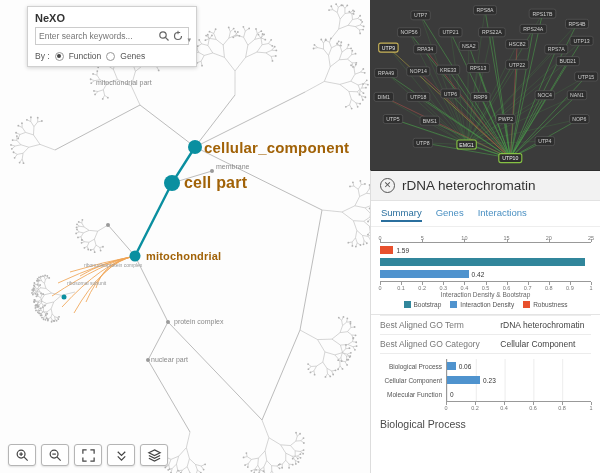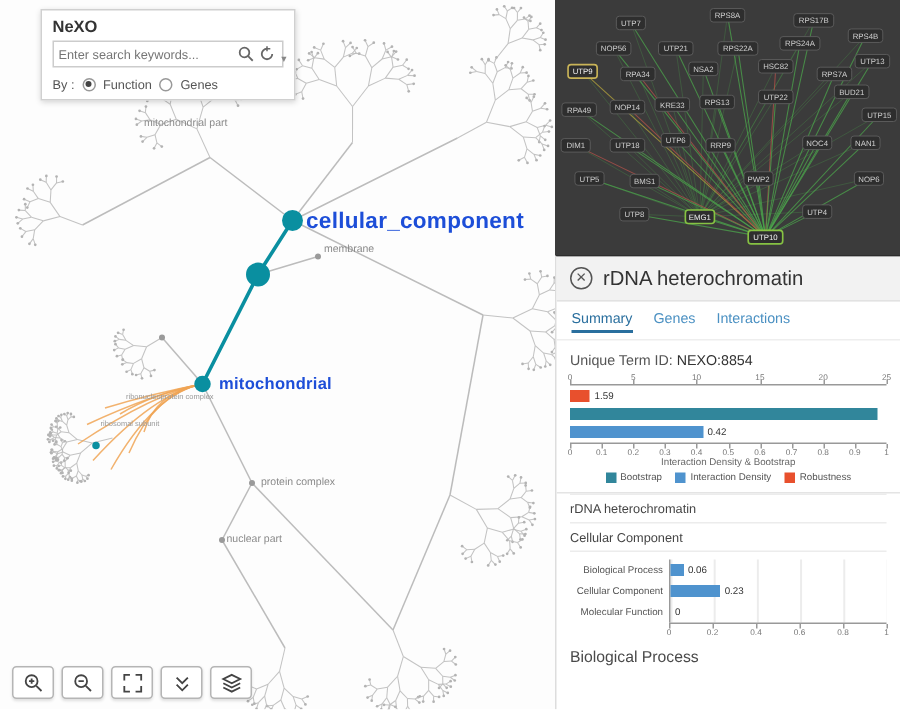--- a/index.html
+++ b/index.html
@@ -2,21 +2,21 @@
 <html><head>
 <meta charset="utf-8">
 <style>
   * { margin:0; padding:0; box-sizing:border-box; }
   html,body { font-family:"Liberation Sans", sans-serif; background:#fff; }
   .app { position:relative; width:600px; height:473px; background:#fff; overflow:hidden; }
 
   
   .graph-panel { position:absolute; left:0; top:0; width:370px; height:473px; background:#fdfdfd; overflow:hidden; }
   #tree-svg { position:absolute; left:0; top:0; }
-  .lbl { position:absolute; white-space:nowrap; z-index:3; color:#1d4ed8; }
+  .lbl { position:absolute; white-space:nowrap; z-index:3; color:#a16207; }
   .lbl.big { font-weight:600; letter-spacing:0.2px; }
   .lbl.small { font-size:7px; color:#8a8a8a; font-weight:normal; }
   .lbl.tiny { font-size:5px; color:#999; font-weight:normal; }
 
   
   .search-widget { position:absolute; left:6px; top:6px; width:170px; background:#fff;
     border:1px solid #d0d0d0; box-shadow:0 1px 4px rgba(0,0,0,.18); padding:5px 7px 5px; z-index:6;margin-left:21px; }
   .sw-brand { font-size:11px; font-weight:bold; color:#333; margin-bottom:3px; }
   .sw-input-row { display:flex; align-items:center; border:1px solid #ccc; height:18px; padding:0 3px; background:#fff; }
   .sw-input { flex:1; border:none; outline:none; font-size:8.5px; color:#333; min-width:0; background:transparent; }
@@ -1075,20 +1075,21 @@
         <path d="M135 256 Q103 262 96 288" stroke="#f0a455" stroke-width="1" fill="none" opacity="0.85"></path>
         <path d="M135 256 Q103 262 80 276" stroke="#f0a455" stroke-width="1" fill="none" opacity="0.85"></path>
         <polyline points="195,147 172,183 135,256" stroke="#0a8fa0" stroke-width="2.4" fill="none"></polyline>
         <circle cx="195" cy="147" r="7" fill="#0a8fa0"></circle>
         <circle cx="172" cy="183" r="8" fill="#0a8fa0"></circle>
         <circle cx="135" cy="256" r="5.5" fill="#0a8fa0"></circle>
         <circle cx="64" cy="297" r="2.5" fill="#0a8fa0"></circle>
       </svg>
 
     <span class="lbl big" style="left:204px;top:139px;font-size:15px">cellular_component</span>
+    <span class="lbl big" style="left:184px;top:174px;font-size:16px">cell part</span>
     <span class="lbl big" style="left:146px;top:250px;font-size:11px">mitochondrial</span>
 
     <span class="lbl small" style="left:96px;top:79px">mitochondrial part</span>
     <span class="lbl small" style="left:216px;top:163px">membrane</span>
     <span class="lbl small" style="left:174px;top:318px">protein complex</span>
     <span class="lbl small" style="left:151px;top:356px">nuclear part</span>
     <span class="lbl tiny" style="left:84px;top:262px">ribonucleoprotein complex</span>
     <span class="lbl tiny" style="left:67px;top:280px">ribosomal subunit</span>
 
     <div class="search-widget">
@@ -1374,24 +1375,20 @@
     <div class="dp-header">
       <span class="dp-close">✕</span>
       <span class="dp-title">rDNA heterochromatin</span>
     </div>
     <div class="dp-tabs">
       <span class="dp-tab active">Summary</span>
       <span class="dp-tab">Genes</span>
       <span class="dp-tab">Interactions</span>
     </div>
     <div class="dp-body">
-      <div class="dp-line">
-        <span>Unique Term ID:</span>
-        <span class="dark">NEXO:8854</span>
-      </div>
 
       <div class="tr-chart">
         <div class="tr-axis top" id="tr-top-axis">
             <div class="tr-tick" style="left: 0%;">0</div>
             <div class="tr-mark top" style="left: 0%;"></div>
             <div class="tr-tick" style="left: 20%;">5</div>
             <div class="tr-mark top" style="left: 20%;"></div>
             <div class="tr-tick" style="left: 40%;">10</div>
             <div class="tr-mark top" style="left: 40%;"></div>
             <div class="tr-tick" style="left: 60%;">15</div>
@@ -1452,23 +1449,25 @@
               <div class="tr-swatch" style="background: rgb(232, 80, 45);"></div>
               <div class="">Robustness</div>
             </div>
           </div>
       </div>
 
       <div class="dp-divider"></div>
 
       <div class="align-table">
         <div class="align-row">
+          <div class="align-label">Best Aligned GO Term</div>
           <div class="align-value">rDNA heterochromatin</div>
         </div>
         <div class="align-row">
+          <div class="align-label">Best Aligned GO Category</div>
           <div class="align-value">Cellular Component</div>
         </div>
       </div>
 
       <div class="go-chart">
         <div class="go-body">
           <div class="go-labels" id="go-labels">
               <div class="go-label">Biological Process</div>
               <div class="go-label">Cellular Component</div>
               <div class="go-label">Molecular Function</div>

